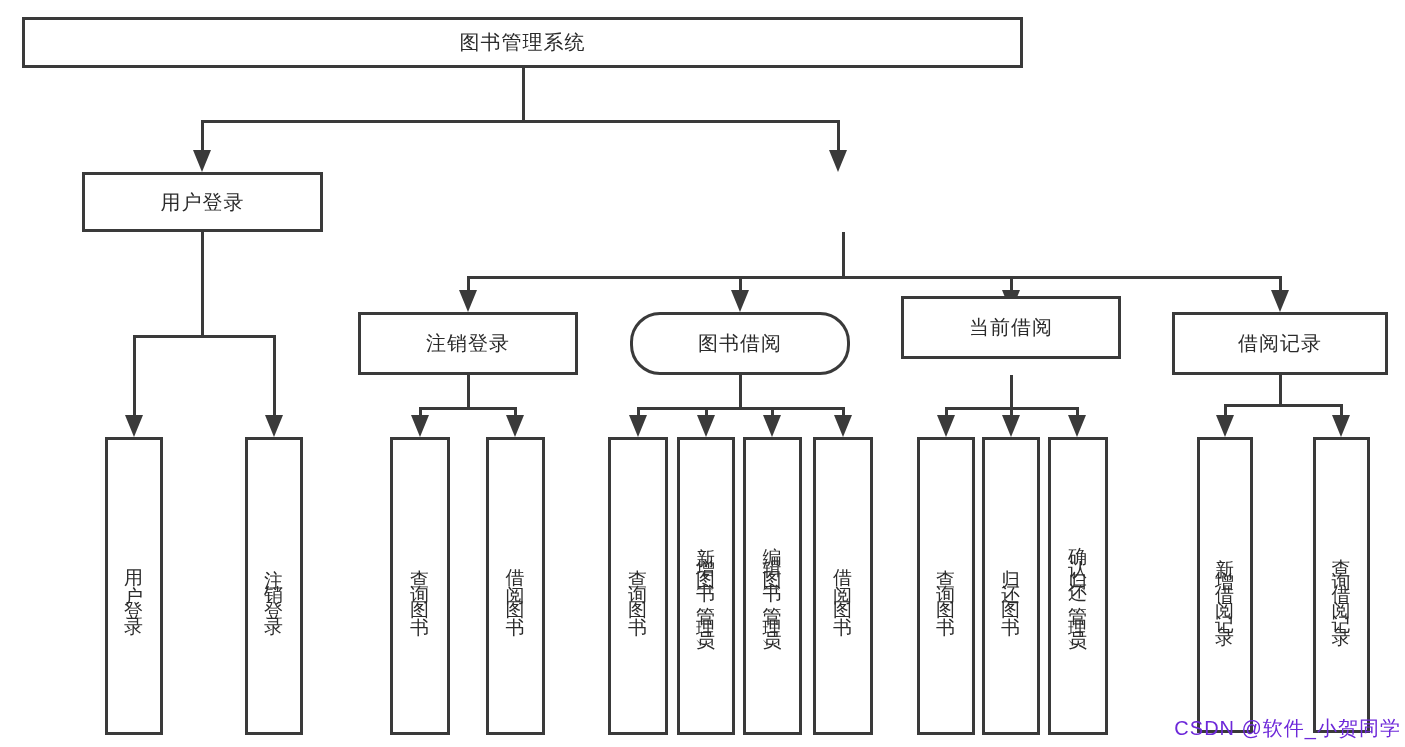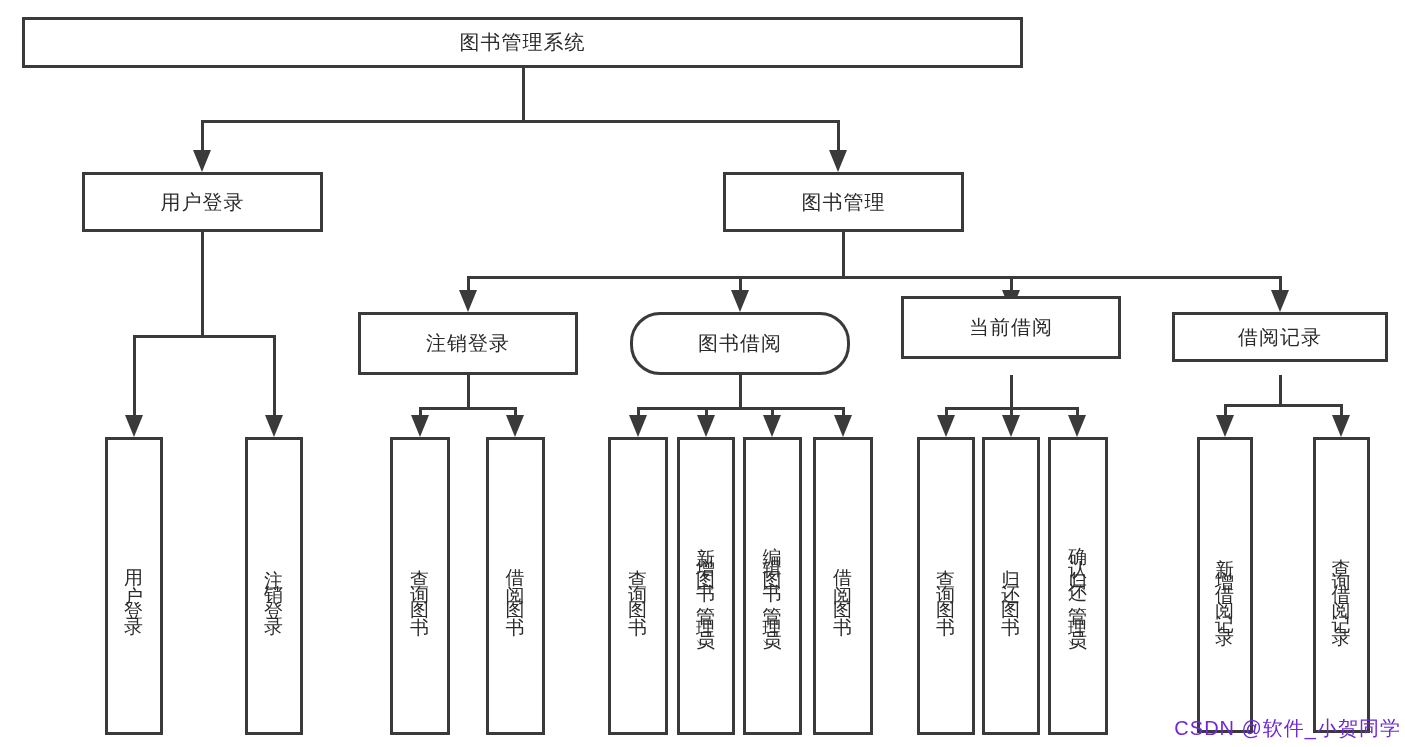--- a/index.html
+++ b/index.html
@@ -72,23 +72,20 @@
   <div class="line" style="left:522px;top:68px;width:3px;height:52px;"></div>
   <div class="line" style="left:201px;top:120px;width:639px;height:3px;"></div>
   <div class="line" style="left:201px;top:120px;width:3px;height:32px;"></div>
   <div class="arr" style="left:193px;top:150px;"></div>
   <div class="line" style="left:837px;top:120px;width:3px;height:32px;"></div>
   <div class="arr" style="left:829px;top:150px;"></div>
 
   <div class="hbox" style="left:82px;top:172px;width:241px;height:60px;">
     <span>用户登录</span>
   </div>
-  <div class="hbox" style="left:723px;top:172px;width:241px;height:60px;">
-    <span>图书管理</span>
-  </div>
 
   <div class="line" style="left:201px;top:232px;width:3px;height:103px;"></div>
   <div class="line" style="left:133px;top:335px;width:143px;height:3px;"></div>
   <div class="line" style="left:133px;top:335px;width:3px;height:82px;"></div>
   <div class="arr" style="left:125px;top:415px;"></div>
   <div class="line" style="left:273px;top:335px;width:3px;height:82px;"></div>
   <div class="arr" style="left:265px;top:415px;"></div>
 
   <div class="line" style="left:842px;top:232px;width:3px;height:44px;"></div>
   <div class="line" style="left:467px;top:276px;width:815px;height:3px;"></div>
@@ -103,21 +100,21 @@
 
   <div class="hbox" style="left:358px;top:312px;width:220px;height:63px;">
     <span>注销登录</span>
   </div>
   <div class="hbox" style="left:630px;top:312px;width:220px;height:63px;border-radius:30px;">
     <span>图书借阅</span>
   </div>
   <div class="hbox" style="left:901px;top:296px;width:220px;height:63px;">
     <span>当前借阅</span>
   </div>
-  <div class="hbox" style="left:1172px;top:312px;width:216px;height:50px;">
+  <div class="hbox" style="left:1172px;top:312px;width:216px;height:63px;">
     <span>借阅记录</span>
   </div>
 
   <div class="line" style="left:467px;top:375px;width:3px;height:33px;"></div>
   <div class="line" style="left:419px;top:407px;width:98px;height:3px;"></div>
   <div class="line" style="left:419px;top:407px;width:3px;height:10px;"></div>
   <div class="arr" style="left:411px;top:415px;"></div>
   <div class="line" style="left:514px;top:407px;width:3px;height:10px;"></div>
   <div class="arr" style="left:506px;top:415px;"></div>
 

